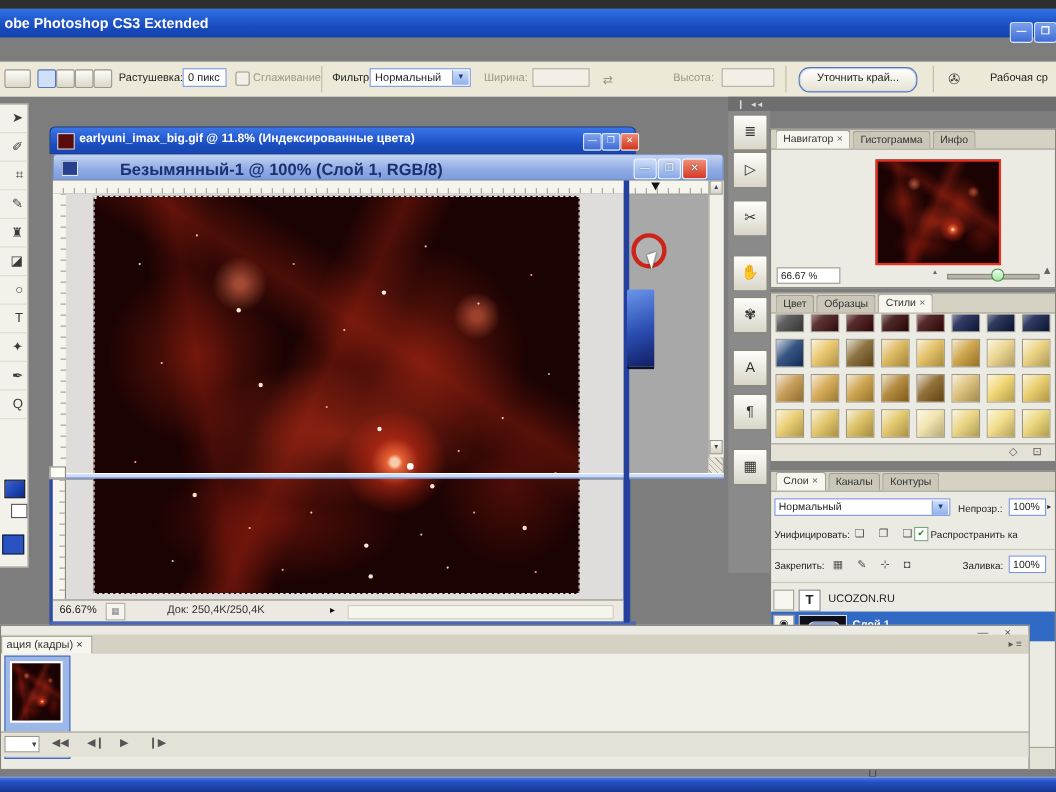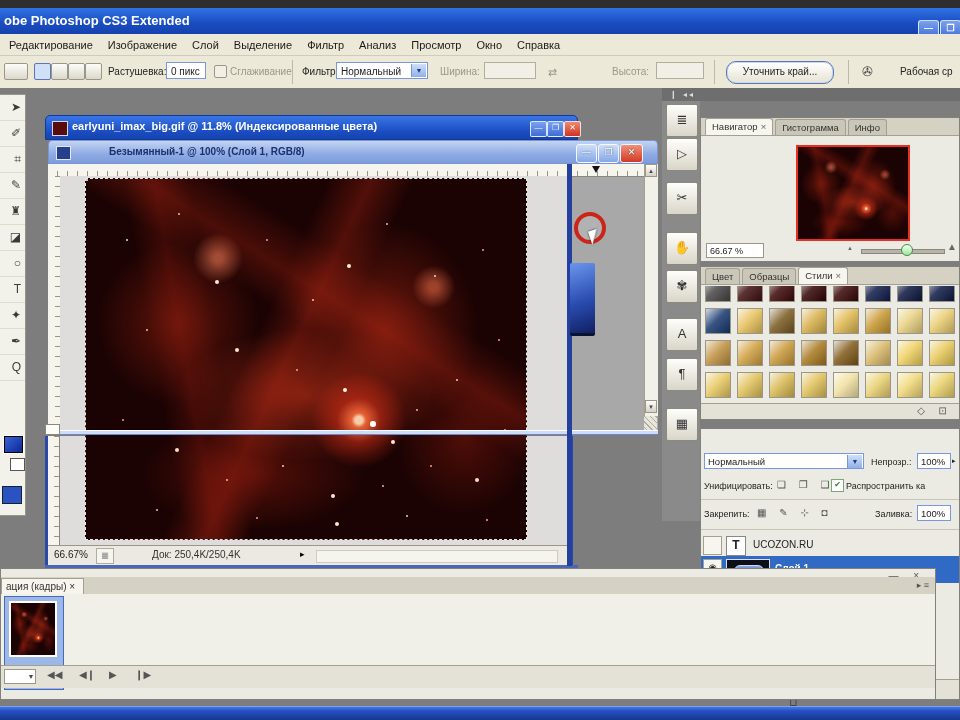--- a/index.html
+++ b/index.html
@@ -58,21 +58,21 @@
   #back-title .doc-ico{position:absolute;left:6px;top:5px;width:14px;height:13px;background:#5a0c0c;border:1px solid #cfd8ee;}
   #back-title .t{position:absolute;left:26px;top:4px;font-size:11px;font-weight:bold;color:#fff;white-space:nowrap;}
   .wbtn{position:absolute;top:5px;width:15px;height:14px;border:1px solid rgba(255,255,255,.8);border-radius:2px;
     background:linear-gradient(#7ba2ee,#3f6cd4);color:#fff;font-size:8px;line-height:12px;text-align:center;}
   .wbtn.close{background:linear-gradient(#ef8a70,#d0331e);}
 
   #front-win{left:48px;top:140px;width:610px;height:296px;}
   #front-title{position:absolute;left:0;top:0;width:610px;height:24px;border-radius:4px 4px 0 0;
     background:linear-gradient(#c4d4f2,#8eabe4 60%,#7e9cdc);border:1px solid #7a96d0;box-sizing:border-box;}
   #front-title .doc-ico{position:absolute;left:7px;top:5px;width:13px;height:12px;background:#27408e;border:1px solid #dfe6f6;}
-  #front-title .t{position:absolute;left:26px;top:5px;font-size:10px;font-weight:bold;color:#1c3070;white-space:nowrap;padding-left:34px;}
+  #front-title .t{position:absolute;left:26px;top:5px;font-size:15px;font-weight:bold;color:#1c3070;white-space:nowrap;padding-left:34px;}
   .wbtn2{position:absolute;top:3px;width:19px;height:17px;border:1px solid #f4f8ff;border-radius:3px;
     background:linear-gradient(#cfdef8,#86a8e8);color:#fff;font-size:9px;line-height:15px;text-align:center;text-shadow:0 0 2px #345;}
   .wbtn2.close{background:linear-gradient(#f0907a,#d43a24);}
   #front-content{position:absolute;left:0;top:24px;width:610px;height:268px;background:#a8a8a8;overflow:hidden;}
   .ruler-h{position:absolute;left:0;top:0;width:596px;height:12px;background:#f5f4ed;border-bottom:1px solid #8a887e;
     background-image:repeating-linear-gradient(90deg,transparent 0 9px,#999488 9px 10px);
     background-size:10px 5px;background-position:0 100%;background-repeat:repeat-x;}
   .ruler-v{position:absolute;left:0;top:12px;width:12px;height:256px;background:#f5f4ed;border-right:1px solid #8a887e;
     background-image:repeating-linear-gradient(0deg,transparent 0 9px,#999488 9px 10px);
     background-size:5px 10px;background-position:100% 0;background-repeat:repeat-y;}
@@ -218,31 +218,20 @@
 <body>
 
 <div id="screen" class="nosel">
 
   <div id="top-strip" class="abs"></div>
   <div id="titlebar" class="abs">
     <span>obe Photoshop CS3 Extended</span>
     <div class="cap-btn abs" style="left:918px">—</div>
     <div class="cap-btn abs" style="left:940px">❐</div>
   </div>
-  <div id="menubar" class="abs">
-      <span>Редактирование</span>
-      <span>Изображение</span>
-      <span>Слой</span>
-      <span>Выделение</span>
-      <span>Фильтр</span>
-      <span>Анализ</span>
-      <span>Просмотр</span>
-      <span>Окно</span>
-      <span>Справка</span>
-    </div>
 
   <div id="optionsbar" class="abs">
     <div class="mini-btn" style="left:4px;width:22px"></div>
     <div class="mini-btn" style="left:34px;border-color:#5a76b8;background:#cfe0f8"></div>
     <div class="mini-btn" style="left:51px"></div>
     <div class="mini-btn" style="left:68px"></div>
     <div class="mini-btn" style="left:85px"></div>
     <span class="opt-label" style="left:108px">Растушевка:</span>
     <div class="opt-field" style="left:166px;width:40px">0 пикс</div>
     <div class="mini-btn" style="left:214px;width:11px;height:11px;top:9px;background:#f2f0e6"></div>
@@ -422,20 +411,25 @@
           </div>
         </div>
       </div>
     <div id="styles-footer">
       <span style="position:absolute;right:34px;top:1px">◇</span>
       <span style="position:absolute;right:12px;top:1px">⊡</span>
     </div>
   </div>
 
   <div id="panel-layers" class="abs panel">
+    <div class="tabrow">
+      <span class="tab active"><span>Слои</span><span class="x">×</span></span>
+      <span class="tab">Каналы</span>
+      <span class="tab">Контуры</span>
+    </div>
     <div class="lp-field" id="blend-dd">
       <span>Нормальный</span>
       <span class="dd-arrow">▼</span>
     </div>
     <span class="lp-label" style="left:170px;top:28px">Непрозр.:</span>
     <div class="lp-field" style="left:216px;top:24px;width:34px">100%</div>
     <span class="lp-label" style="left:251px;top:28px;font-size:7px">▸</span>
     <span class="lp-label" style="left:3px;top:52px">Унифицировать:</span>
     <span class="lp-icons" style="left:76px;top:50px">❏ ❐ ❑</span>
     <div id="prop-check">✔</div>

